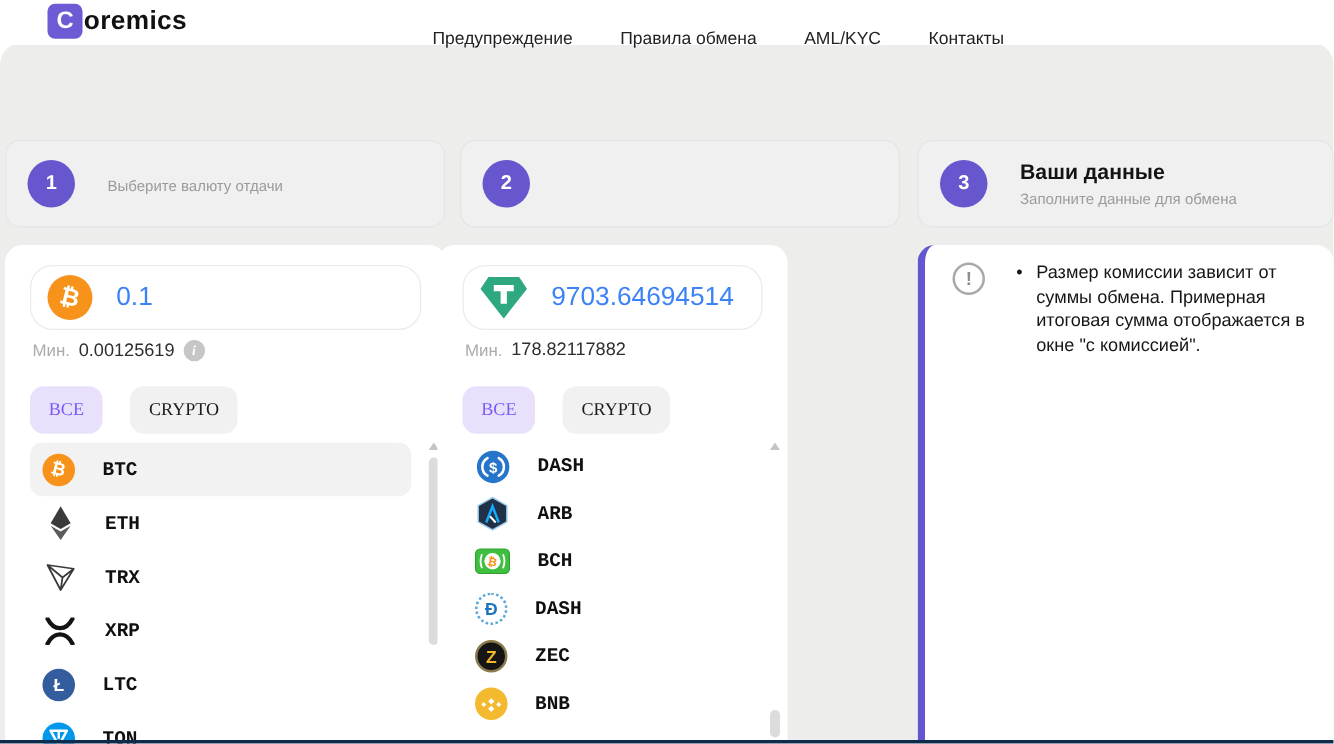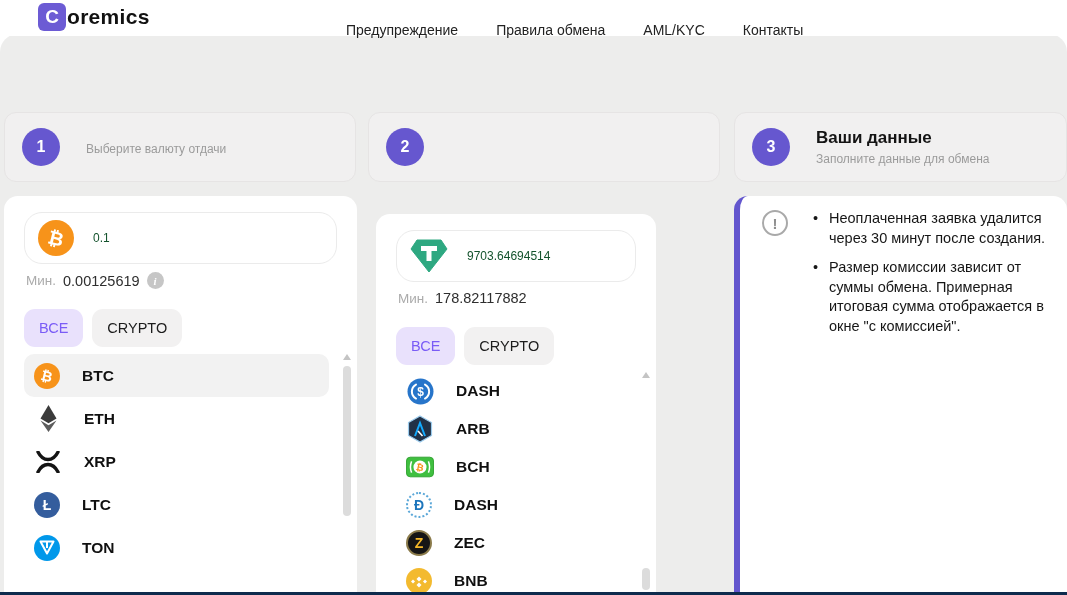--- a/index.html
+++ b/index.html
@@ -27,47 +27,47 @@
   .step3 { left:734px; width:333px; }
   .step-num { width:38px; height:38px; border-radius:50%; background:#6657cf; color:#fff; font-weight:bold;
               font-size:16px; display:flex; align-items:center; justify-content:center; margin-left:17px; flex:none; }
   .step-text { margin-left:26px; }
   .step-title { font-size:17px; font-weight:bold; color:#141414; }
   .step-sub { font-size:12px; color:#9b9b9b; margin-top:4px; }
 
   
   .panel { position:absolute; top:196px; bottom:3px; background:#fff; border-radius:14px 14px 0 0; }
   .col1 { left:4px; width:353px; }
-  .col2 { left:376px; width:280px;margin-top:18px; }
+  .col2 { left:350px; width:280px; }
   .col3 { left:734px; right:0; border-left:6px solid #6356ce; }
 
   .amount-box { position:absolute; left:20px; right:20px; top:16px; height:52px; border:1.5px solid #ebebeb;
                 border-radius:18px; display:flex; align-items:center; padding-left:13px; background:#fff; }
-  .amount-input { border:none; outline:none; font-size:12px; color:#14532d; margin-left:19px; width:200px;
+  .amount-input { border:none; outline:none; font-size:21px; color:#3b82f6; margin-left:19px; width:200px;
                   font-family:"Liberation Sans", sans-serif; background:transparent; }
   .min-row { position:absolute; left:22px; top:76px; display:flex; align-items:center; gap:7px; }
   .min-label { font-size:13.5px; color:#ababab; }
   .min-value { font-size:14.5px; font-weight:normal; color:#2e2e2e; }
   .info-dot { width:17px; height:17px; border-radius:50%; background:#c6c6c6; color:#fff; font-size:11px;
               font-style:italic; font-weight:bold; display:flex; align-items:center; justify-content:center;
               font-family:"Liberation Serif", serif; cursor:pointer; }
 
-  .tabs { position:absolute; left:20px; top:113px; display:flex; gap:9px; }
+  .tabs { position:absolute; left:20px; top:113px; display:flex; gap:22px;font-family:Liberation Serif, serif; }
   .tab { height:38px; border-radius:11px; padding:0 15px; display:flex; align-items:center;
          font-size:14.5px; cursor:pointer; }
   .tab.active { background:#e9e1fc; color:#7a5cf6; }
   .tab.plain  { background:#f2f1f1; color:#1c1c1c; }
 
   .coin-list { position:absolute; left:20px; right:28px; top:158px; }
   .coin-row { display:flex; align-items:center; padding-left:10px; border-radius:10px; cursor:pointer; }
   .col1 .coin-row { height:43px; }
   .col2 .coin-row { height:38px; }
   .coin-row.selected { background:#f2f2f2; }
   .coin-ic { width:28px; height:28px; flex:none; display:flex; align-items:center; justify-content:center; }
-  .coin-label { margin-left:22px; font-size:15.5px; font-weight:600; color:#101010; }
+  .coin-label { margin-left:22px; font-size:15.5px; font-weight:600; color:#101010;font-family:Liberation Mono, monospace; }
 
   
   .cc { border-radius:50%; display:flex; align-items:center; justify-content:center; color:#fff; font-weight:bold; }
   .btc-c { background:#f7931a; }
   .btc-c span { transform:rotate(14deg); font-family:"DejaVu Sans", sans-serif; }
   .ltc-c { background:#345d9d; font-size:16px; }
   .ton-c { background:#0098ea; }
   .dash-c { background:#fff; border:2px dotted #5aa7d8; color:#1c75bc; font-size:14px; }
   .zec-c { background:#151515; border:2px solid #8a7a4a; color:#f4b728; font-size:13px; }
   .bnb-c { background:#f3ba2f; }
@@ -157,20 +157,28 @@
         <span class="coin-ic">
           <svg width="17" height="27" viewBox="0 0 17 27">
             <polygon points="8.5,0 16.5,13.6 8.5,18.2 0.5,13.6" fill="#3b3b3b"></polygon>
             <polygon points="8.5,20.2 16.5,15.6 8.5,27 0.5,15.6" fill="#5c5c5c"></polygon>
           </svg>
         </span>
         <span class="coin-label">ETH</span>
       </div>
       <div class="coin-row">
         <span class="coin-ic">
+          <svg width="25" height="24" viewBox="0 0 25 24">
+            <path d="M2 2 L23 5 L12.5 22 Z M2 2 L14 12 M23 5 L14 12 M12.5 22 L14 12" fill="#fff" stroke="#3a3a3a" stroke-width="1.4" stroke-linejoin="round"></path>
+          </svg>
+        </span>
+        <span class="coin-label">TRX</span>
+      </div>
+      <div class="coin-row">
+        <span class="coin-ic">
           <svg width="24" height="22" viewBox="0 0 24 22">
             <path d="M2 1 C7 11 17 11 22 1" fill="none" stroke="#141414" stroke-width="3.4" stroke-linecap="round"></path>
             <path d="M2 21 C7 11 17 11 22 21" fill="none" stroke="#141414" stroke-width="3.4" stroke-linecap="round"></path>
           </svg>
         </span>
         <span class="coin-label">XRP</span>
       </div>
       <div class="coin-row">
         <span class="coin-ic cc ltc-c sz28">Ł</span>
         <span class="coin-label">LTC</span>
@@ -265,19 +273,18 @@
     </div>
     <div class="sbar">
       <div class="arrow-up"></div>
       <div class="thumb"></div>
     </div>
   </div>
 
   <div class="panel col3">
     <div class="warn-ic">!</div>
     <ul class="bullets">
-      <li>Неоплаченная заявка удалится через 30 минут после создания.</li>
       <li>Размер комиссии зависит от суммы обмена. Примерная итоговая сумма отображается в окне "с комиссией".</li>
     </ul>
   </div>
 
   <div class="bottom-bar"></div>
 </div>
 
 </body></html>

